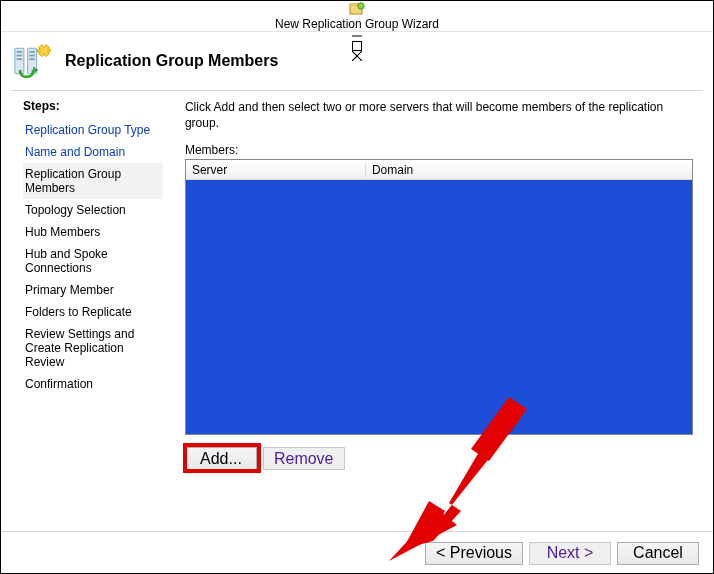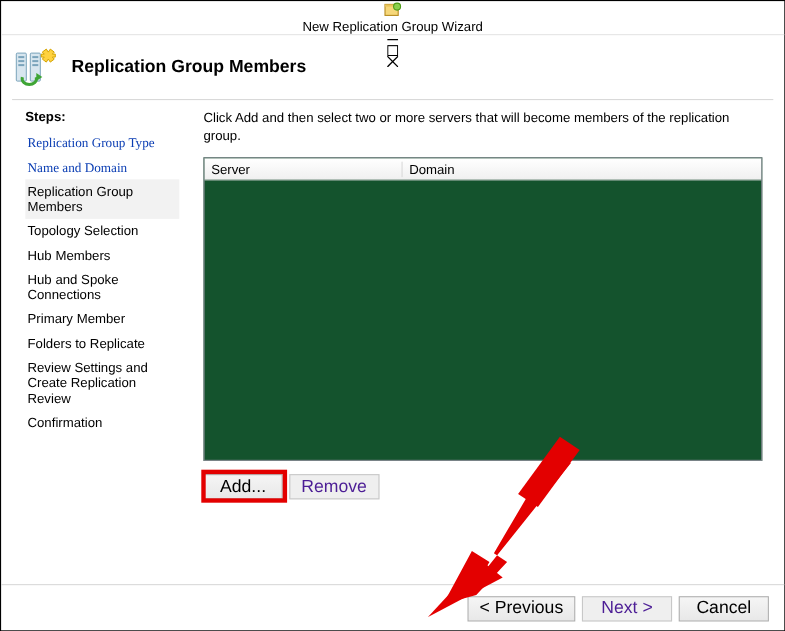--- a/index.html
+++ b/index.html
@@ -15,26 +15,26 @@
   .header{height:58px;padding:0 0 0 12px;display:flex;align-items:center;gap:12px;}
   .header-icon{width:40px;height:40px;display:flex;align-items:center;justify-content:center;}
   .header-title{font-size:16px;font-weight:bold;}
   .header-rule{border:none;border-top:1px solid #d9d9d9;margin:0 10px 0 10px;}
   
   .body{display:flex;height:440px;margin-left:12px;}
   .sidebar{width:158px;padding:6px 6px 0 10px;box-sizing:border-box;}
   .sidebar-heading{font-weight:bold;margin:2px 0 6px 0;}
   .step-list{list-style:none;margin:0;padding:0;}
   .step-item{padding:4px 2px 4px 2px;line-height:14px;cursor:default;}
-  .step-item.link{color:#0a3db3;font-family:Liberation Serif, serif;}
+  .step-item.link{color:#0a3db3;}
   .step-item.current{background:#f2f2f2;}
   .main{flex:1 1 auto;padding:8px 20px 0 16px;box-sizing:border-box;position:relative;}
   .instruction{line-height:16px;margin-bottom:12px;}
   .members-label{margin-bottom:2px;}
-  .members-grid{border:1px solid #828790;height:274px;background:#14532d;position:relative;}
+  .members-grid{border:1px solid #828790;height:274px;background:#1d4ed8;position:relative;}
   .grid-header{height:19px;background:linear-gradient(#fff,#f0f0f0);display:flex;align-items:center;border-bottom:1px solid #d9d9d9;font-size:12px;}
   .col{padding:0 6px;box-sizing:border-box;}
   .col.server{width:180px;border-right:1px solid #d9d9d9;}
   .col.domain{flex:1;}
   .below-grid{margin-top:12px;display:flex;gap:6px;align-items:center;}
   .btn{height:23px;min-width:72px;border:1px solid #adadad;background:linear-gradient(#f5f5f5,#e8e8e8);font-family:inherit;font-size:16px;padding:0 10px;cursor:pointer;}
   .btn:disabled{color:#4c1d95;background:#efefef;border-color:#c8c8c8;cursor:default;}
   .add-highlight{position:absolute;border:4px solid #e30000;width:78px;height:30px;left:-2px;top:-4px;pointer-events:none;box-sizing:border-box;}
   .btn-row-wrap{position:relative;display:inline-block;}
   
@@ -108,20 +108,21 @@
           <li class="step-item">Hub and Spoke Connections</li>
           <li class="step-item">Primary Member</li>
           <li class="step-item">Folders to Replicate</li>
           <li class="step-item">Review Settings and Create Replication Review</li>
           <li class="step-item">Confirmation</li>
         </ul>
     </div>
 
     <div class="main">
       <div class="instruction">Click Add and then select two or more servers that will become members of the replication group.</div>
+      <div class="members-label">Members:</div>
       <div class="members-grid">
         <div class="grid-header">
           <div class="col server">Server</div>
           <div class="col domain">Domain</div>
         </div>
       </div>
 
       <div class="below-grid">
         <span class="btn-row-wrap">
           <button class="btn">Add...</button>

